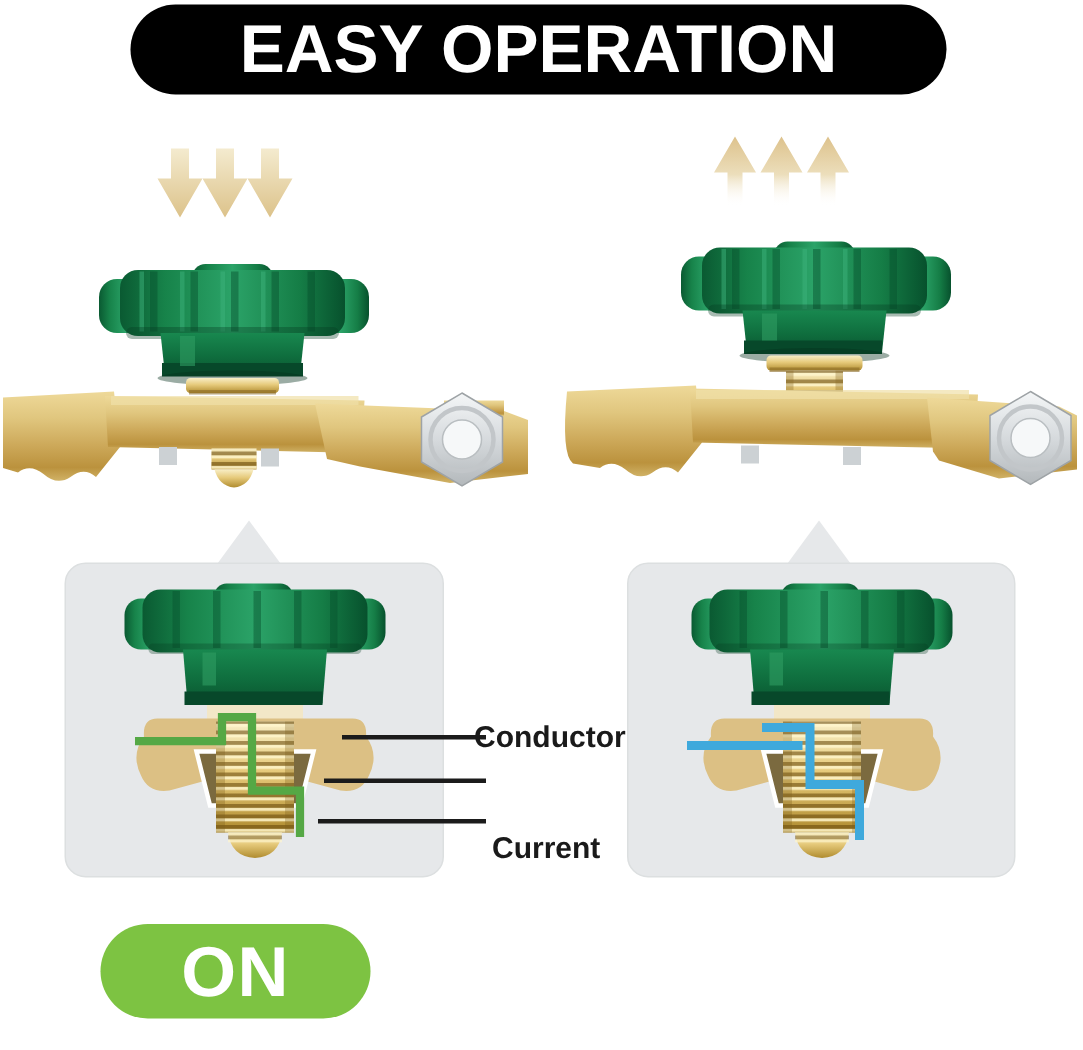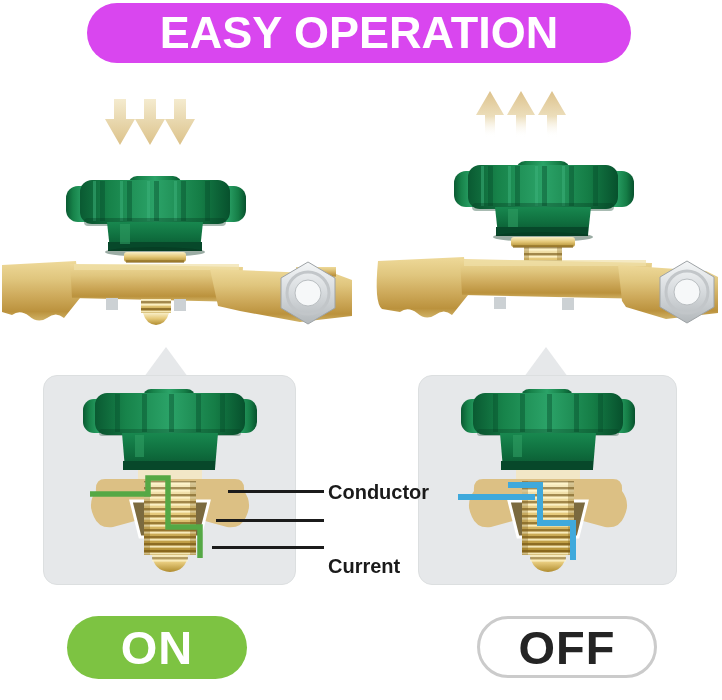--- a/index.html
+++ b/index.html
@@ -3,21 +3,21 @@
 <meta charset="utf-8">
 <style>
   html,body{margin:0;padding:0;background:#ffffff;}
   .stage{
     position:relative;width:722px;height:700px;background:#ffffff;overflow:hidden;
     font-family:"Liberation Sans","DejaVu Sans",sans-serif;
   }
   .abs{position:absolute;}
   .title-banner{
     left:87px;top:3px;width:544px;height:60px;border-radius:30px;
-    background:#d946ef;color:#ffffff;display:flex;align-items:center;justify-content:center;
+    background:#000000;color:#ffffff;display:flex;align-items:center;justify-content:center;
     font-size:45px;font-weight:900;letter-spacing:0px;
   }
   .panel{
     top:375px;width:253px;height:210px;background:#e6e8ea;
     border:1px solid #dcdfe0;border-radius:14px;box-sizing:border-box;
   }
   .panel-left{left:43px;}
   .panel-right{left:418px;width:259px;}
   .pointer{
     top:347px;width:0;height:0;
@@ -267,19 +267,18 @@
       <path d="M112,180 L148,180 Q146,196 130,197 Q114,196 112,180 Z" fill="url(#gBrassBright)"></path>
       <rect x="112" y="180" width="36" height="9" fill="url(#patThread)" opacity="0.8"></rect>
     </g>
     <polyline points="90,110 122,110 122,148 155,148 155,185" fill="none" stroke="#3fa9dc" stroke-width="6"></polyline>
     <line x1="40" y1="122" x2="117" y2="122" stroke="#3fa9dc" stroke-width="6"></line>
   </svg>
 
   <div class="abs callout-line" style="left:228px;top:490px;width:96px"></div>
   <div class="abs callout-line" style="left:216px;top:519px;width:108px"></div>
   <div class="abs callout-line" style="left:212px;top:546px;width:112px"></div>
-  <div class="abs callout-label" style="left:328px;top:481px">Conductor</div>
+  <div class="abs callout-label" style="left:316px;top:481px">Conductor</div>
   <div class="abs callout-label" style="left:328px;top:555px">Current</div>
 
   <div class="abs pill pill-on">ON</div>
-  <div class="abs pill pill-off">OFF</div>
 
 </div>
 
 </body></html>

